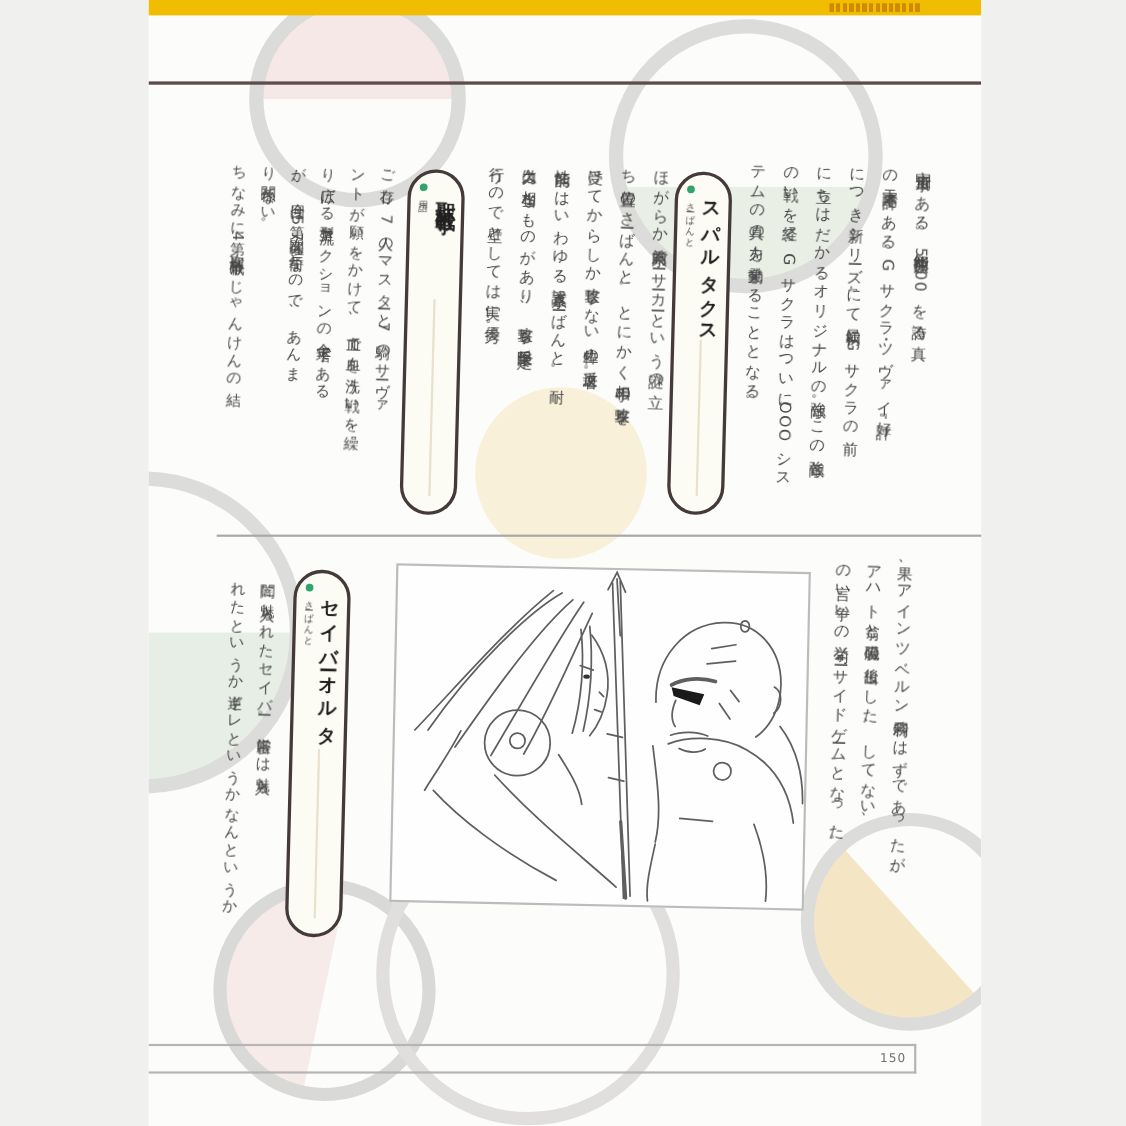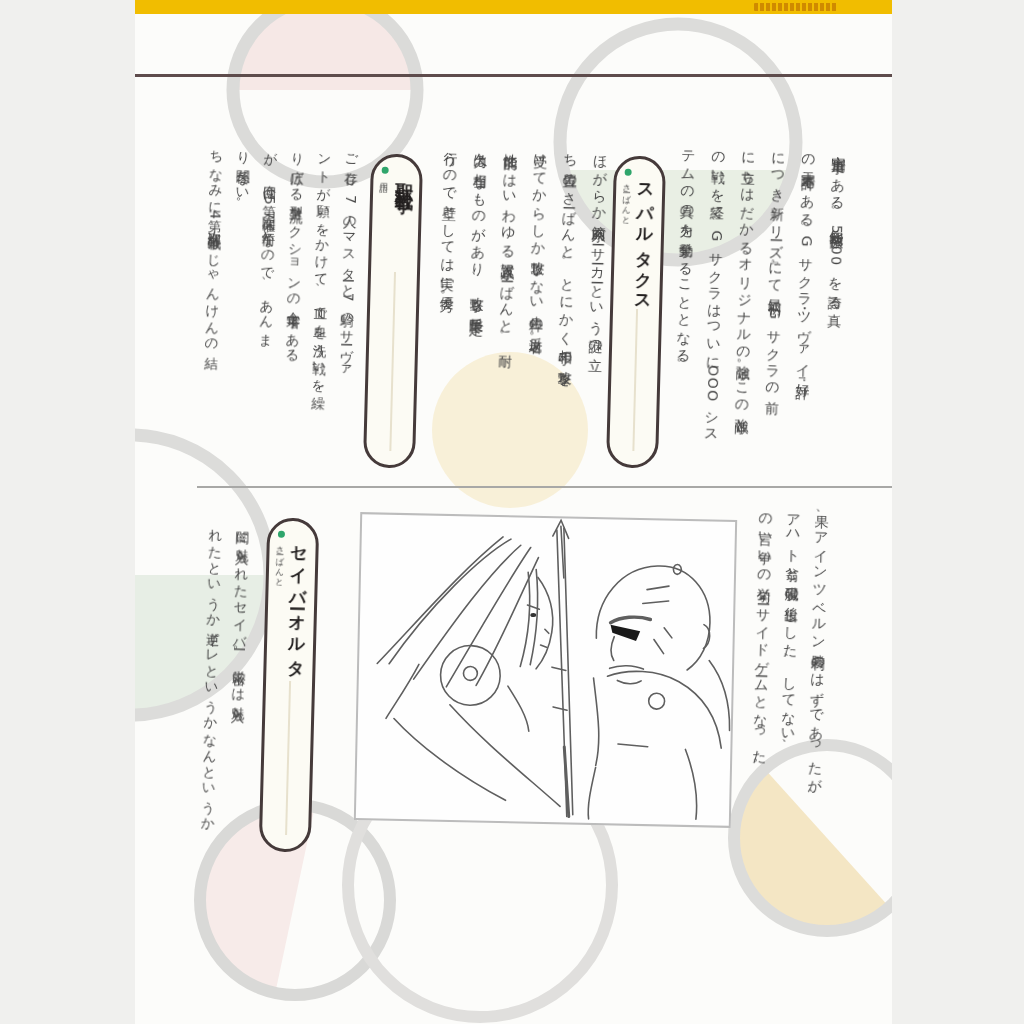--- a/index.html
+++ b/index.html
@@ -207,14 +207,17 @@
     <span class="pill-cat">
       <span class="cat-dot"></span>
       <span class="cat-label">さーばんと</span>
     </span>
     <span class="pill-title">セイバーオルタ</span>
   </div>
 
   <div class="vtext blk-j tilt">闇に魅入られたセイバー。厳密には魅入ら
 れたというか逆ギレというかなんというか</div>
 
+  <div class="footer">
+    <span class="page-num">150</span>
+  </div>
 
 </div>
 
 </body></html>

